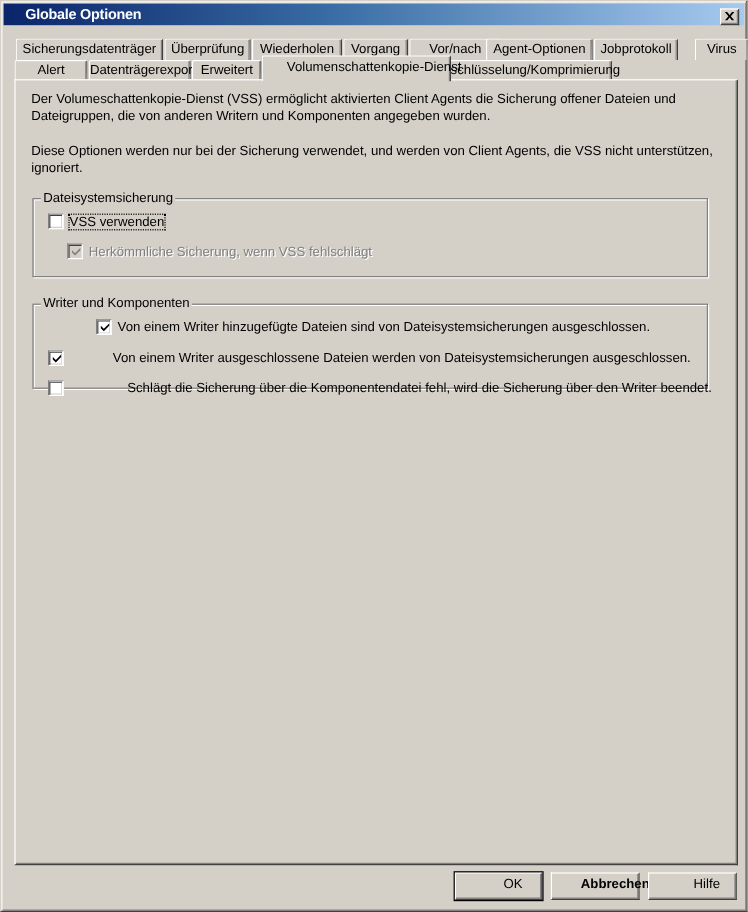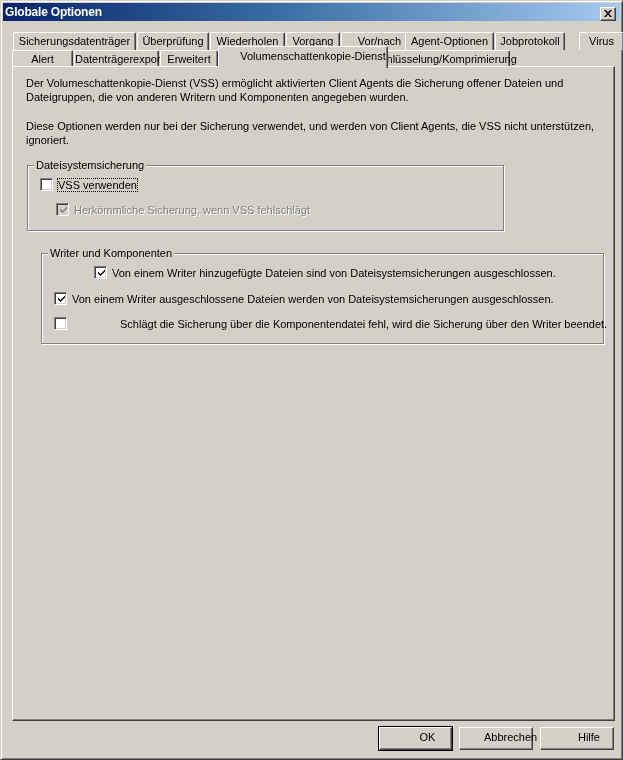--- a/index.html
+++ b/index.html
@@ -10,21 +10,21 @@
     position: absolute; left: 0; top: 0; width: 623px; height: 760px;
     background: #d4d0c8;
     border-top: 1px solid #d4d0c8; border-left: 1px solid #d4d0c8;
     border-right: 1px solid #404040; border-bottom: 1px solid #404040;
     box-shadow: inset 1px 1px 0 #fff, inset -1px -1px 0 #808080;
   }
   .titlebar {
     position: absolute; left: 2px; top: 2px; right: 2px; height: 18px;
     background: linear-gradient(to right, #0a246a 0%, #3a6ea5 45%, #a6caf0 100%);
     color: #fff; font-weight: bold; font-size: 12px;
-    padding-left: 2px; line-height: 18px;
+    padding-left: 18px; line-height: 18px;
     letter-spacing: -0.2px;
   }
   .close-btn {
     position: absolute; right: 4px; top: 4px; width: 16px; height: 14px;
     background: #d4d0c8;
     border-top: 1px solid #fff; border-left: 1px solid #fff;
     border-right: 1px solid #404040; border-bottom: 1px solid #404040;
     box-shadow: inset -1px -1px 0 #808080;
     font-size: 11px; font-weight: bold; line-height: 11px; text-align: center; color: #000;
   }
@@ -108,69 +108,69 @@
   <div class="tab" style="left:209px;top:31px;width:75px;">Wiederholen</div>
   <div class="tab" style="left:285px;top:31px;width:54px;">Vorgang</div>
   <div class="tab" style="left:340px;top:31px;width:77px;">Vor/nach</div>
   <div class="tab" style="left:404px;top:31px;width:89px;">Agent-Optionen</div>
   <div class="tab" style="left:494px;top:31px;width:70px;">Jobprotokoll</div>
   <div class="tab" style="left:578px;top:31px;width:45px;">Virus</div>
 
   <div class="tab" style="left:11px;top:49px;width:61px;">Alert</div>
   <div class="tab" style="left:73px;top:49px;width:85px;">Datenträgerexport</div>
   <div class="tab" style="left:159px;top:49px;width:58px;">Erweitert</div>
-  <div class="tab active" style="left:217px;top:45px;width:170px;padding-left:20px;">Volumenschattenkopie-Dienst</div>
+  <div class="tab active" style="left:217px;top:45px;width:158px;padding-left:20px;">Volumenschattenkopie-Dienst</div>
   <div class="tab" style="left:357px;top:49px;width:152px;">Verschlüsselung/Komprimierung</div>
 
   <div class="panel">
     <div class="desc" style="top:9px;">Der Volumeschattenkopie-Dienst (VSS) ermöglicht aktivierten Client Agents die Sicherung offener Dateien und Dateigruppen, die von anderen Writern und Komponenten angegeben wurden.</div>
     <div class="desc" style="top:52px;">Diese Optionen werden nur bei der Sicherung verwendet, und werden von Client Agents, die VSS nicht unterstützen, ignoriert.</div>
 
-    <div class="groupbox" style="left:14px;top:98px;width:477px;height:66px;">
+    <div class="groupbox" style="left:14px;top:98px;width:563px;height:66px;">
       <span class="groupbox-label">Dateisystemsicherung</span>
 
       <div class="cb-row" style="left:12px;top:12px;">
         <span class="cb"></span>
         <span class="cb-label focus">VSS verwenden</span>
       </div>
 
       <div class="cb-row" style="left:28px;top:37px;">
         <span class="cb disabled">
           <svg class="check" viewBox="0 0 9 9">
               <path d="M1 3.5 L3.5 6 L8 1.5 L8 3.5 L3.5 8 L1 5.5 Z" fill="#808080"></path>
             </svg>
         </span>
         <span class="cb-label disabled">Herkömmliche Sicherung, wenn VSS fehlschlägt</span>
       </div>
     </div>
 
-    <div class="groupbox" style="left:28px;top:186px;width:563px;height:91px;">
+    <div class="groupbox" style="left:14px;top:186px;width:563px;height:71px;">
       <span class="groupbox-label">Writer und Komponenten</span>
 
       <div class="cb-row" style="left:12px;top:12px;padding-left:40px;">
         <span class="cb">
           <svg class="check" viewBox="0 0 9 9">
               <path d="M1 3.5 L3.5 6 L8 1.5 L8 3.5 L3.5 8 L1 5.5 Z" fill="#000"></path>
             </svg>
         </span>
         <span class="cb-label">Von einem Writer hinzugefügte Dateien sind von Dateisystemsicherungen ausgeschlossen.</span>
       </div>
 
-      <div class="cb-row" style="left:12px;top:38px;">
+      <div class="cb-row" style="left:12px;top:38px;gap:36px;">
         <span class="cb">
           <svg class="check" viewBox="0 0 9 9">
               <path d="M1 3.5 L3.5 6 L8 1.5 L8 3.5 L3.5 8 L1 5.5 Z" fill="#000"></path>
             </svg>
         </span>
         <span class="cb-label">Von einem Writer ausgeschlossene Dateien werden von Dateisystemsicherungen ausgeschlossen.</span>
       </div>
 
       <div class="cb-row" style="left:12px;top:63px;gap:48px;">
         <span class="cb"></span>
         <span class="cb-label">Schlägt die Sicherung über die Komponentendatei fehl, wird die Sicherung über den Writer beendet.</span>
       </div>
     </div>
   </div>
 
   <div class="btn default" style="left:378px;width:73px;">OK</div>
-  <div class="btn" style="left:458px;width:74px;">Abbrechen</div>
+  <div class="btn" style="left:458px;width:74px;font-weight:bold;">Abbrechen</div>
   <div class="btn" style="left:539px;width:74px;">Hilfe</div>
 </div>
 
 </body></html>

